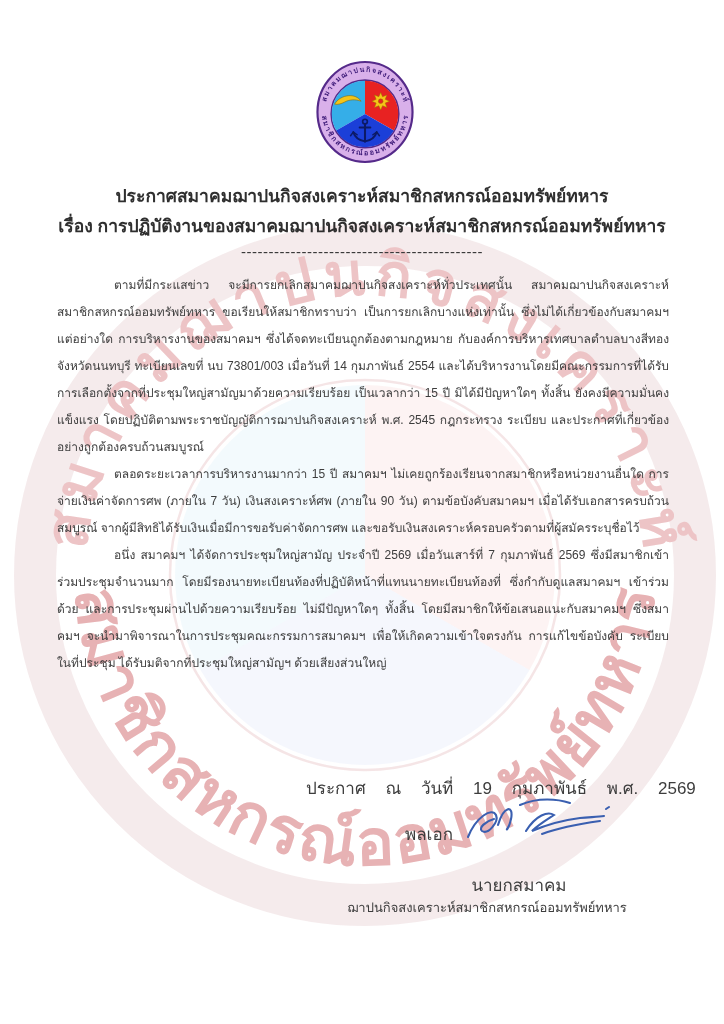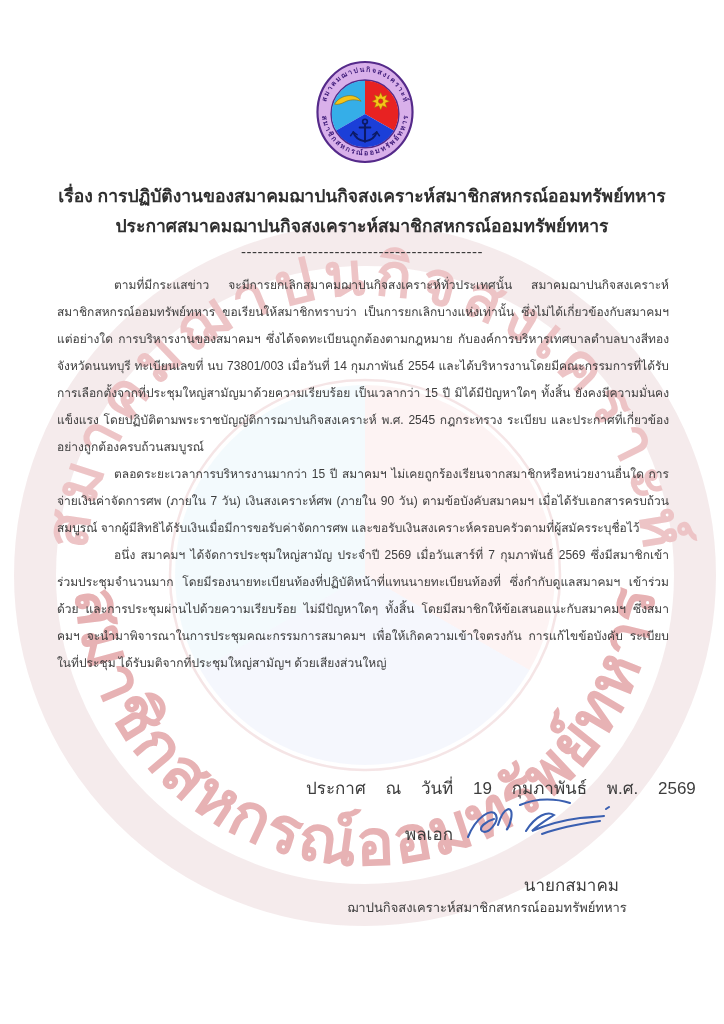--- a/index.html
+++ b/index.html
@@ -68,21 +68,21 @@
     width: 150px; height: 55px;
   }
   .sig-name {
     position: absolute;
     left: 419px; top: 845px; width: 200px;
     text-align: center; font-size: 17px;
   }
   .sig-position {
     position: absolute;
     left: 419px; top: 871px; width: 200px;
-    text-align: right; font-size: 17px;
+    text-align: center; font-size: 17px;
   }
   .sig-org {
     position: absolute;
     left: 332px; top: 897px; width: 310px;
     text-align: center; font-size: 13px;
   }
 </style>
 </head>
 <body>
 
@@ -132,22 +132,22 @@
       </g>
       <text font-family="Liberation Sans, DejaVu Sans, sans-serif" font-size="7" font-weight="bold" fill="#3d1a78">
         <textPath href="#logo-top-arc" startOffset="50%" text-anchor="middle" textLength="108">สมาคมฌาปนกิจสงเคราะห์</textPath>
       </text>
       <text font-family="Liberation Sans, DejaVu Sans, sans-serif" font-size="7.3" font-weight="bold" fill="#3d1a78">
         <textPath href="#logo-bottom-arc" startOffset="50%" text-anchor="middle" textLength="130">สมาชิกสหกรณ์ออมทรัพย์ทหาร</textPath>
       </text>
     </svg>
 
     <div class="title-block">
+      <div>ประกาศสมาคมฌาปนกิจสงเคราะห์สมาชิกสหกรณ์ออมทรัพย์ทหาร</div>
       <div>เรื่อง การปฏิบัติงานของสมาคมฌาปนกิจสงเคราะห์สมาชิกสหกรณ์ออมทรัพย์ทหาร</div>
-      <div>ประกาศสมาคมฌาปนกิจสงเคราะห์สมาชิกสหกรณ์ออมทรัพย์ทหาร</div>
     </div>
 
     <div class="separator">--------------------------------------------</div>
 
     <div class="body-text">
       <p>ตามที่มีกระแสข่าว จะมีการยกเลิกสมาคมฌาปนกิจสงเคราะห์ทั่วประเทศนั้น สมาคมฌาปนกิจสงเคราะห์สมาชิกสหกรณ์ออมทรัพย์ทหาร ขอเรียนให้สมาชิกทราบว่า เป็นการยกเลิกบางแห่งเท่านั้น ซึ่งไม่ได้เกี่ยวข้องกับสมาคมฯ แต่อย่างใด การบริหารงานของสมาคมฯ ซึ่งได้จดทะเบียนถูกต้องตามกฎหมาย กับองค์การบริหารเทศบาลตำบลบางสีทอง จังหวัดนนทบุรี ทะเบียนเลขที่ นบ 73801/003 เมื่อวันที่ 14 กุมภาพันธ์ 2554 และได้บริหารงานโดยมีคณะกรรมการที่ได้รับการเลือกตั้งจากที่ประชุมใหญ่สามัญมาด้วยความเรียบร้อย เป็นเวลากว่า 15 ปี มิได้มีปัญหาใดๆ ทั้งสิ้น ยังคงมีความมั่นคง แข็งแรง โดยปฏิบัติตามพระราชบัญญัติการฌาปนกิจสงเคราะห์ พ.ศ. 2545 กฎกระทรวง ระเบียบ และประกาศที่เกี่ยวข้อง อย่างถูกต้องครบถ้วนสมบูรณ์</p>
       <p>ตลอดระยะเวลาการบริหารงานมากว่า 15 ปี สมาคมฯ ไม่เคยถูกร้องเรียนจากสมาชิกหรือหน่วยงานอื่นใด การจ่ายเงินค่าจัดการศพ (ภายใน 7 วัน) เงินสงเคราะห์ศพ (ภายใน 90 วัน) ตามข้อบังคับสมาคมฯ เมื่อได้รับเอกสารครบถ้วนสมบูรณ์ จากผู้มีสิทธิได้รับเงินเมื่อมีการขอรับค่าจัดการศพ และขอรับเงินสงเคราะห์ครอบครัวตามที่ผู้สมัครระบุชื่อไว้</p>
       <p>อนึ่ง สมาคมฯ ได้จัดการประชุมใหญ่สามัญ ประจำปี 2569 เมื่อวันเสาร์ที่ 7 กุมภาพันธ์ 2569 ซึ่งมีสมาชิกเข้าร่วมประชุมจำนวนมาก โดยมีรองนายทะเบียนท้องที่ปฏิบัติหน้าที่แทนนายทะเบียนท้องที่ ซึ่งกำกับดูแลสมาคมฯ เข้าร่วมด้วย และการประชุมผ่านไปด้วยความเรียบร้อย ไม่มีปัญหาใดๆ ทั้งสิ้น โดยมีสมาชิกให้ข้อเสนอแนะกับสมาคมฯ ซึ่งสมาคมฯ จะนำมาพิจารณาในการประชุมคณะกรรมการสมาคมฯ เพื่อให้เกิดความเข้าใจตรงกัน การแก้ไขข้อบังคับ ระเบียบ ในที่ประชุม ได้รับมติจากที่ประชุมใหญ่สามัญฯ ด้วยเสียงส่วนใหญ่</p>
     </div>
 

